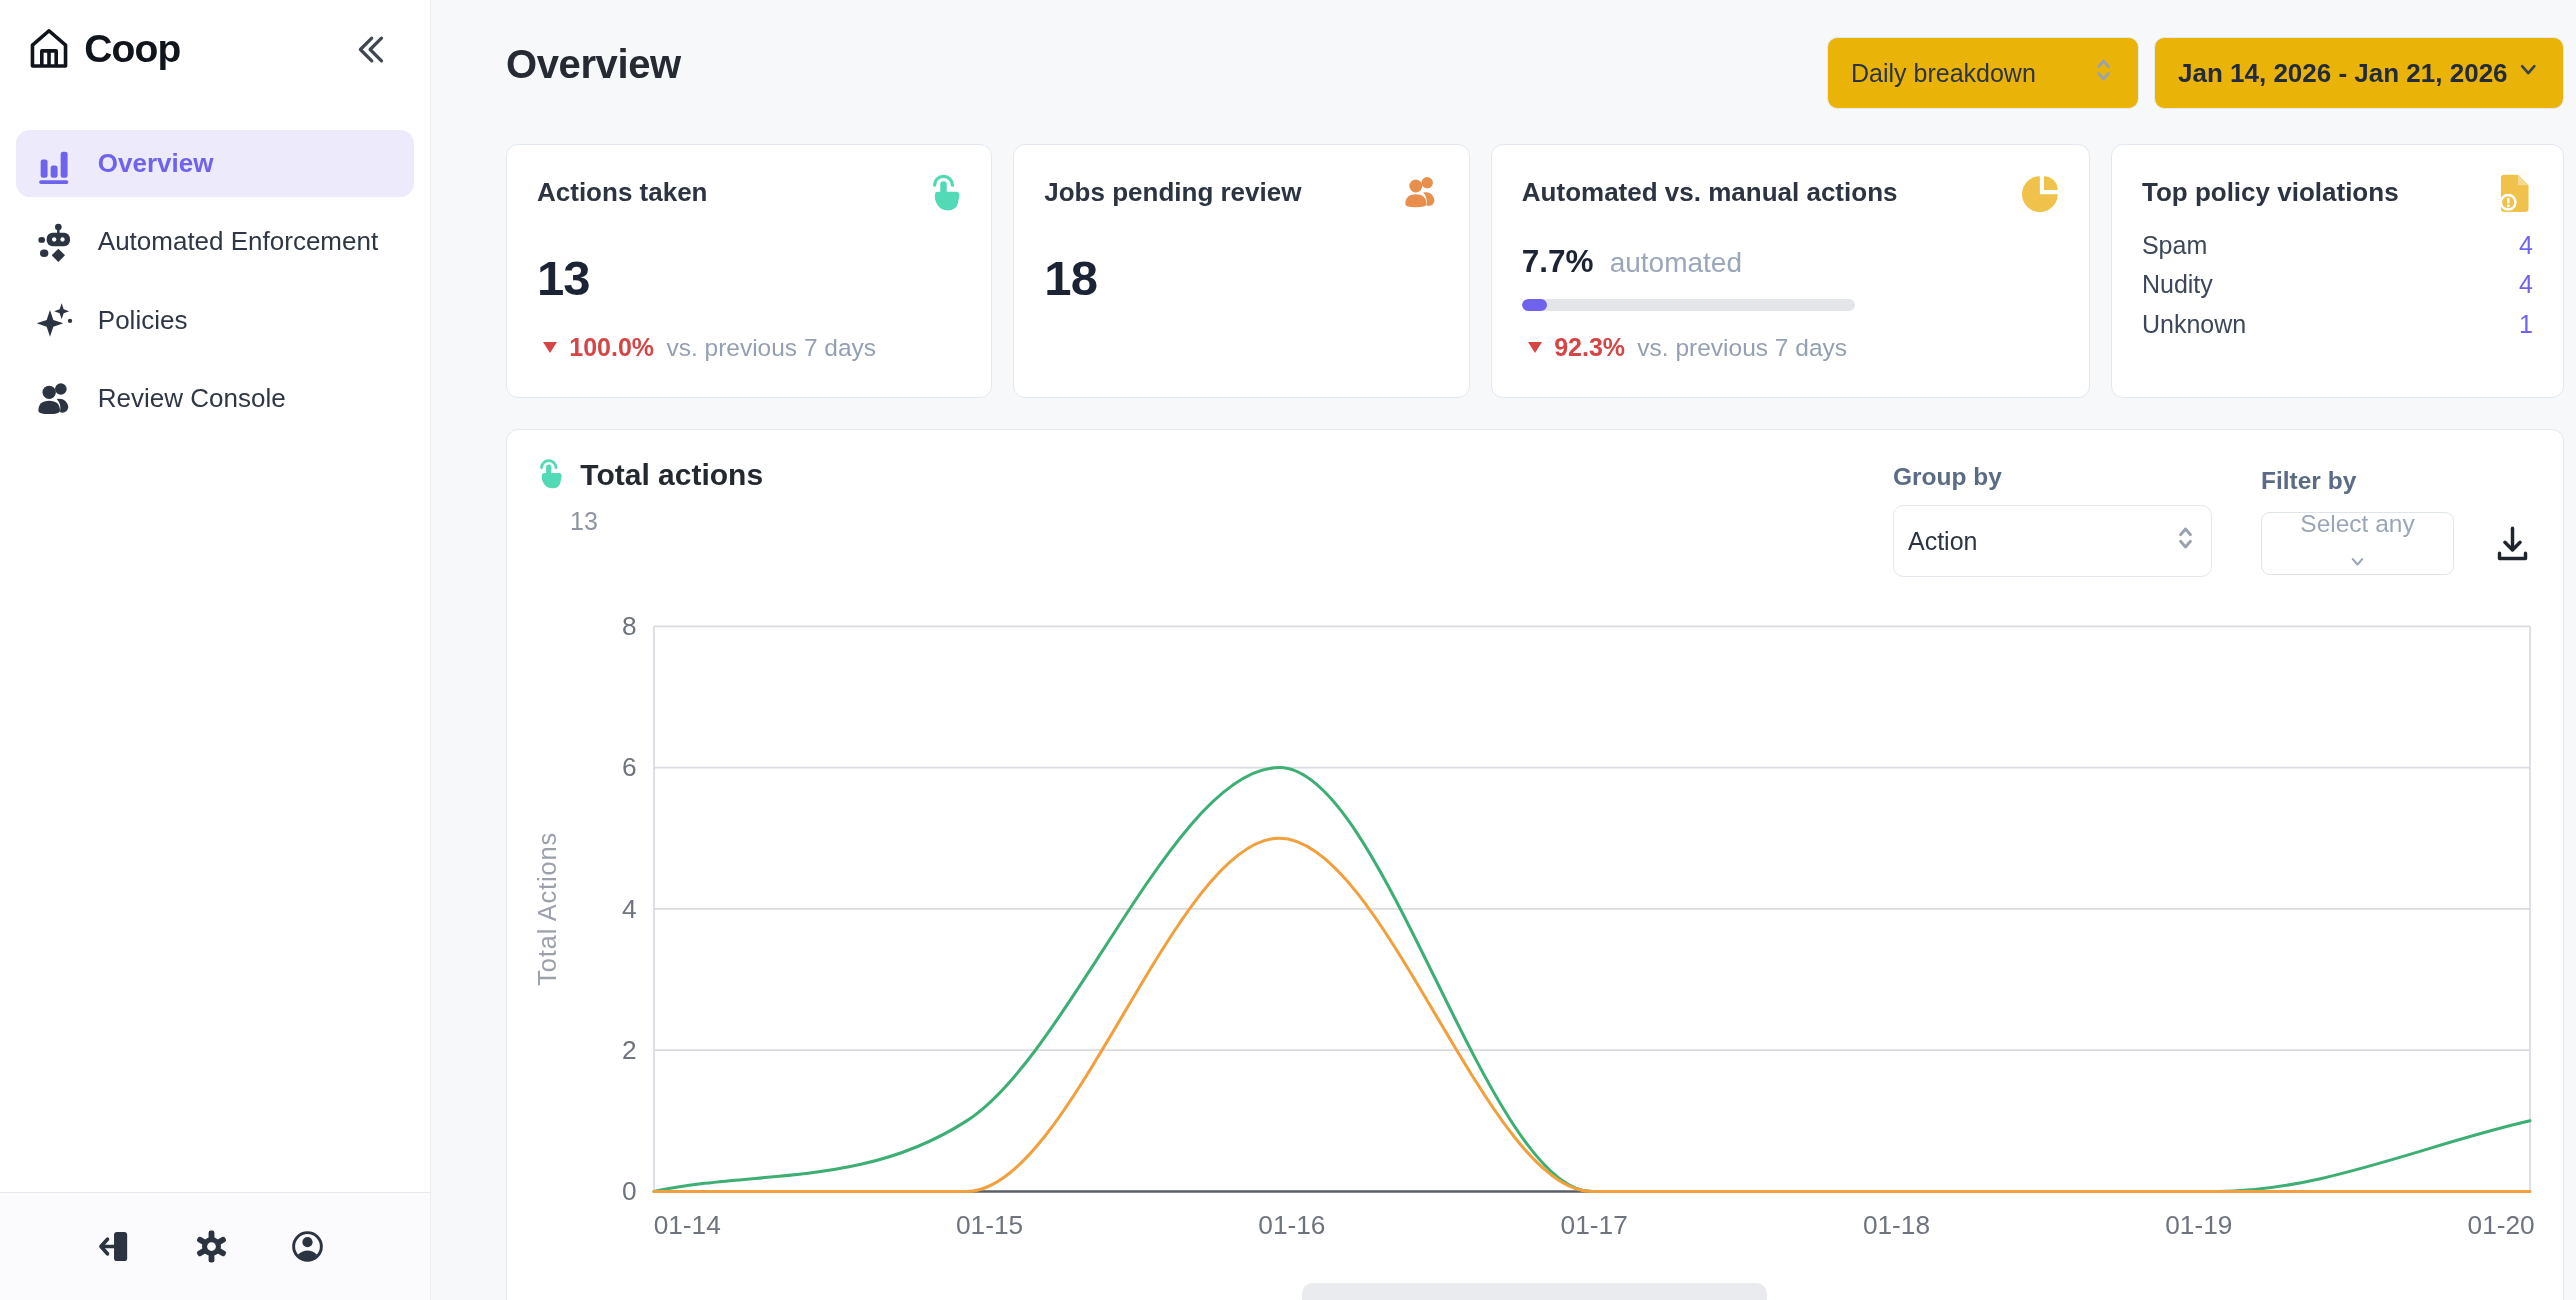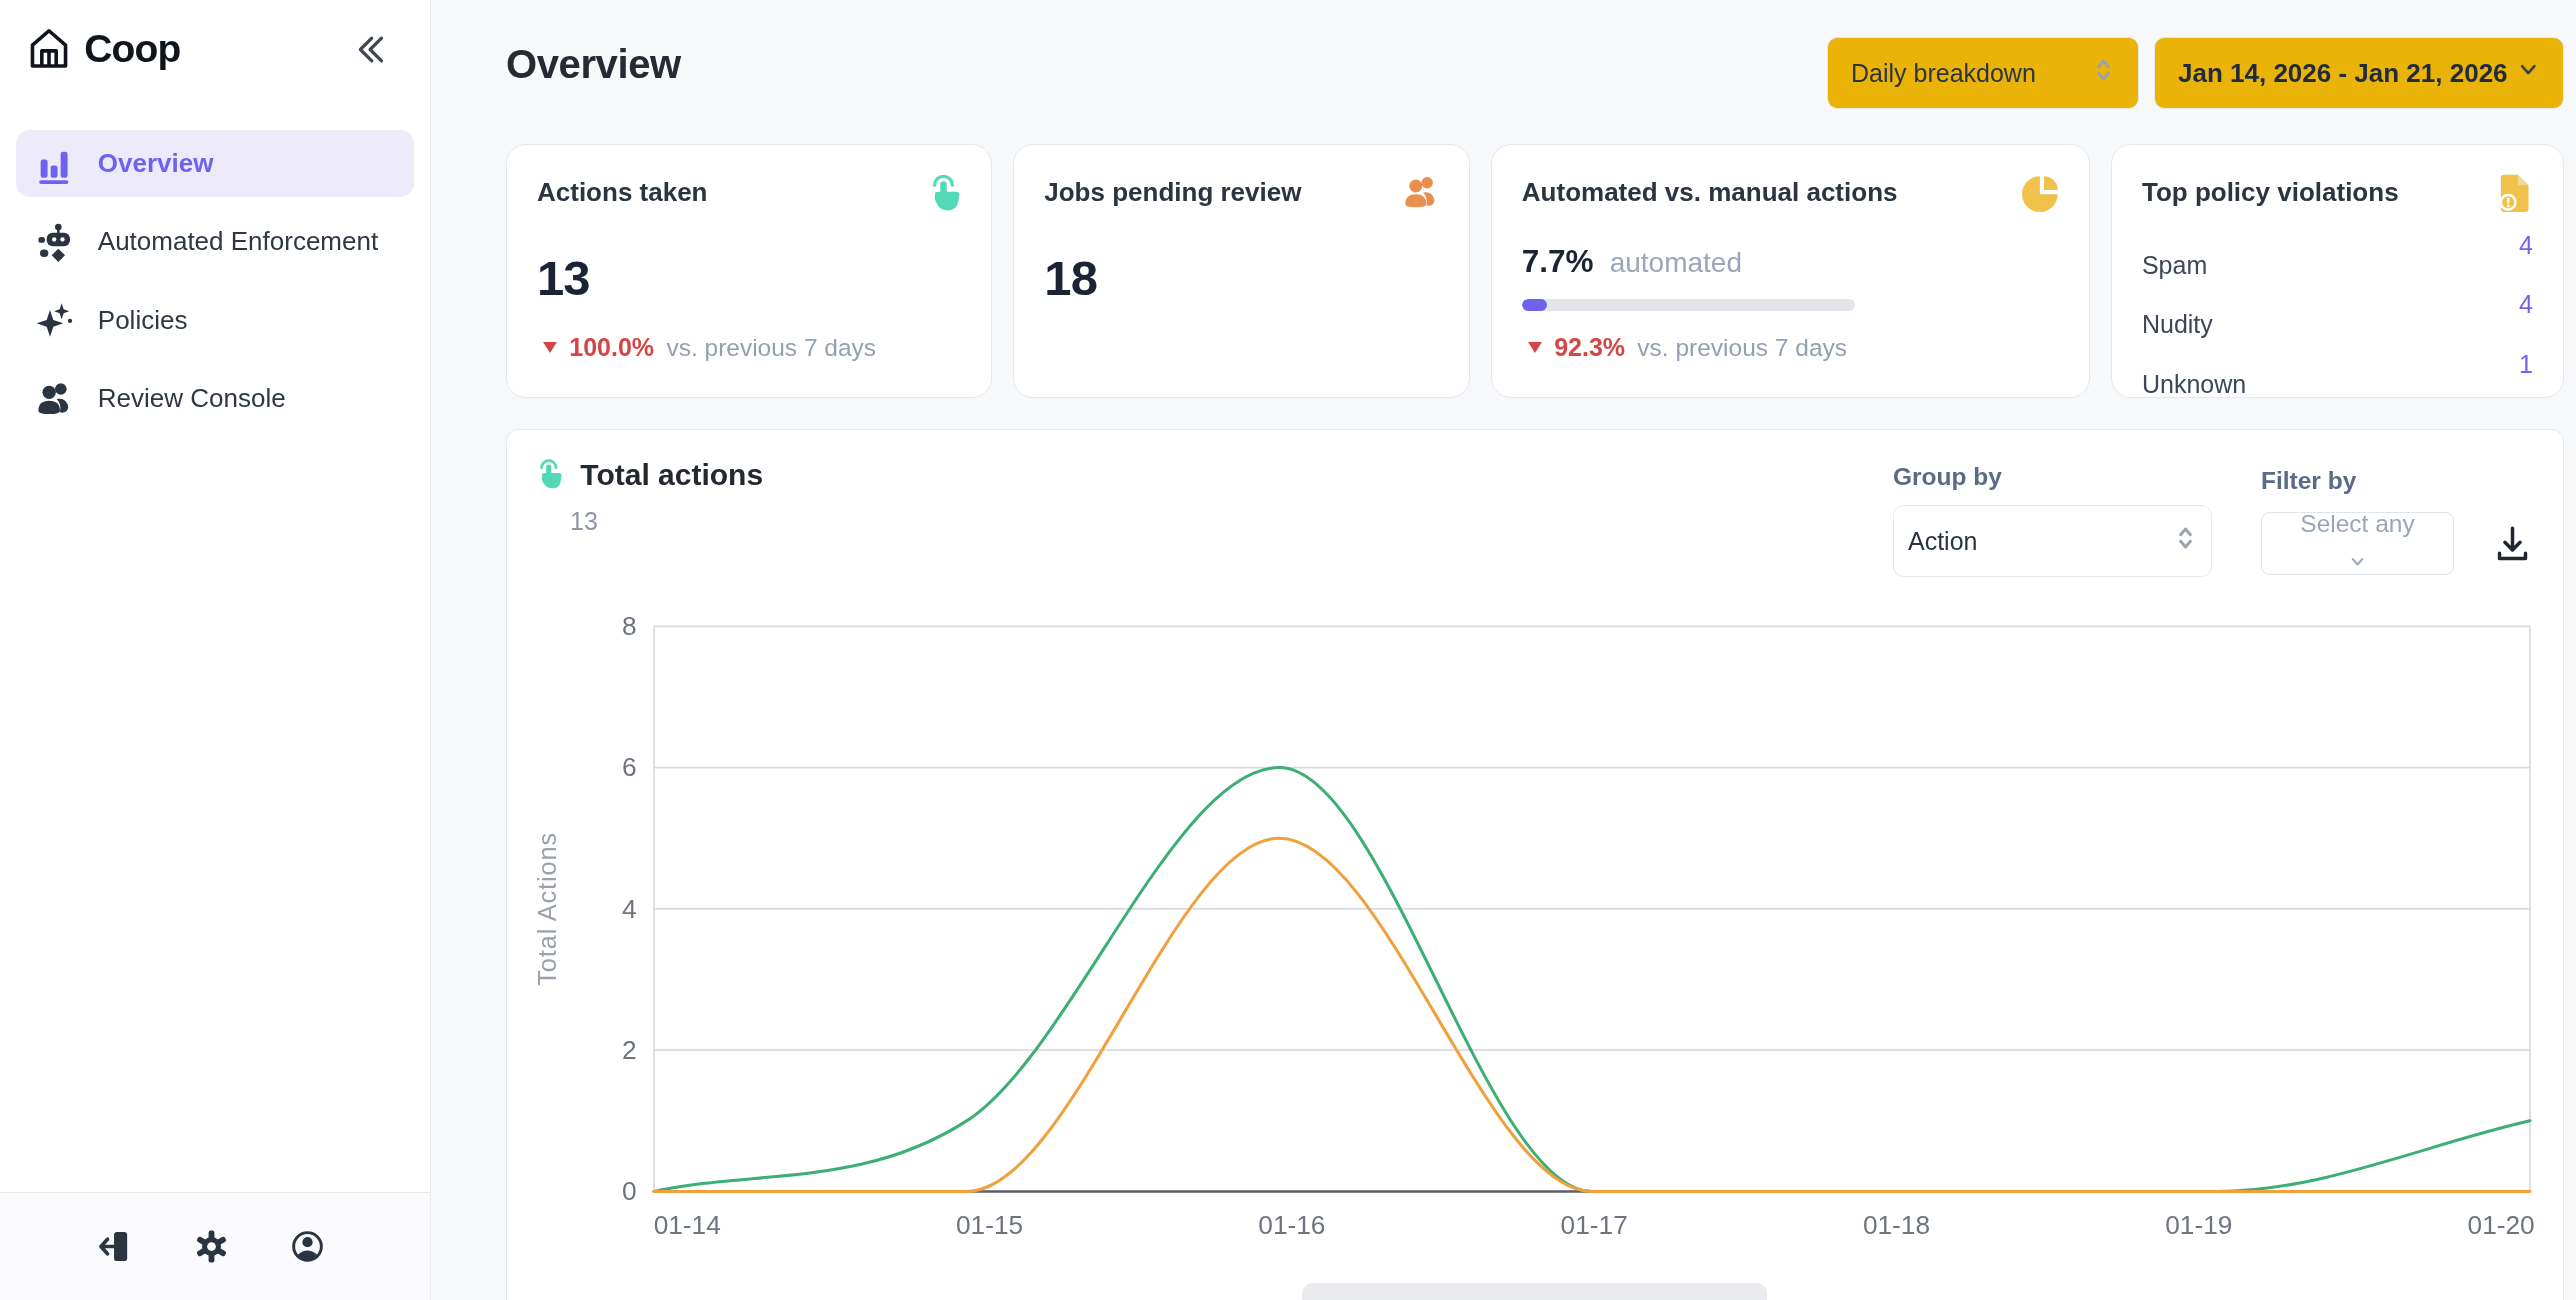--- a/index.html
+++ b/index.html
@@ -41,38 +41,38 @@
     font-size:25px; color:#2b3440; cursor:pointer;
   }
   .breakdown-select { left:1395px; top:37px; width:312px; }
   .daterange-btn { left:1722px; top:37px; width:410px; font-weight:700; font-size:26px; color:#222b3a; }
   
   .cards-row {
     position:absolute; left:74px; top:144px; width:2058px;
     display:grid; grid-template-columns:556fr 522fr 685fr 518fr; gap:21px;
   }
   .card {
-    background:#fff; border:1.8px solid #e3e8f0; border-radius:20px;
+    background:#fff; border:1.8px solid #e3e8f0; border-radius:12px;
     height:254px; padding:31.5px 30px; position:relative;
   }
   .card-title { font-size:26px; font-weight:700; color:#2b3440; }
   .card-icon { position:absolute; top:28px; right:28px; width:39px; height:39px; }
   .stat-value { font-size:49px; font-weight:700; color:#1b2335; margin-top:42px; letter-spacing:-0.9px; }
   .delta-row { position:absolute; left:36px; bottom:35px; display:flex; align-items:center; gap:12.3px; font-size:24.5px; }
   .delta-tri { width:0; height:0; border-left:7.9px solid transparent; border-right:7.9px solid transparent; border-top:11.4px solid #d64545; }
   .delta-val { color:#d64545; font-weight:700; font-size:25px; }
   .delta-suffix { color:#94a0b2; }
   .auto-value-row { margin-top:35px; display:flex; align-items:baseline; gap:16px; }
   .auto-pct { font-size:31.5px; font-weight:700; color:#1b2335; }
   .auto-suffix { font-size:28px; color:#9aa6ba; }
   .progress-track { margin-top:19px; width:62%; height:12.3px; border-radius:6.1px; background:#e4e5e9; overflow:hidden; }
   .progress-fill { height:100%; border-radius:6.1px; background:#6f63ee; }
   .violation-list { margin-top:23px; display:flex; flex-direction:column; gap:10.5px; }
   .violation-row { display:flex; justify-content:space-between; font-size:25px; }
-  .violation-label { color:#3c4759;margin-top:20px; }
+  .violation-label { color:#3c4759; }
   .violation-value { color:#6f63ee; font-weight:500; }
   
   .chart-card {
     position:absolute; left:74px; top:429px; width:2058px; height:963px;
     background:#fff; border:1.8px solid #e3e8f0; border-radius:12.3px;
   }
   .chart-title-row { position:absolute; left:26px; top:28px; display:flex; align-items:center; gap:15.8px; }
   .chart-title { font-size:30px; font-weight:700; color:#23292f; }
   .chart-subtitle { position:absolute; left:63px; top:77px; font-size:25px; color:#8e96a3; }
   .groupby-label, .filterby-label { position:absolute; font-size:24.5px; font-weight:600; color:#5a6b85; }

